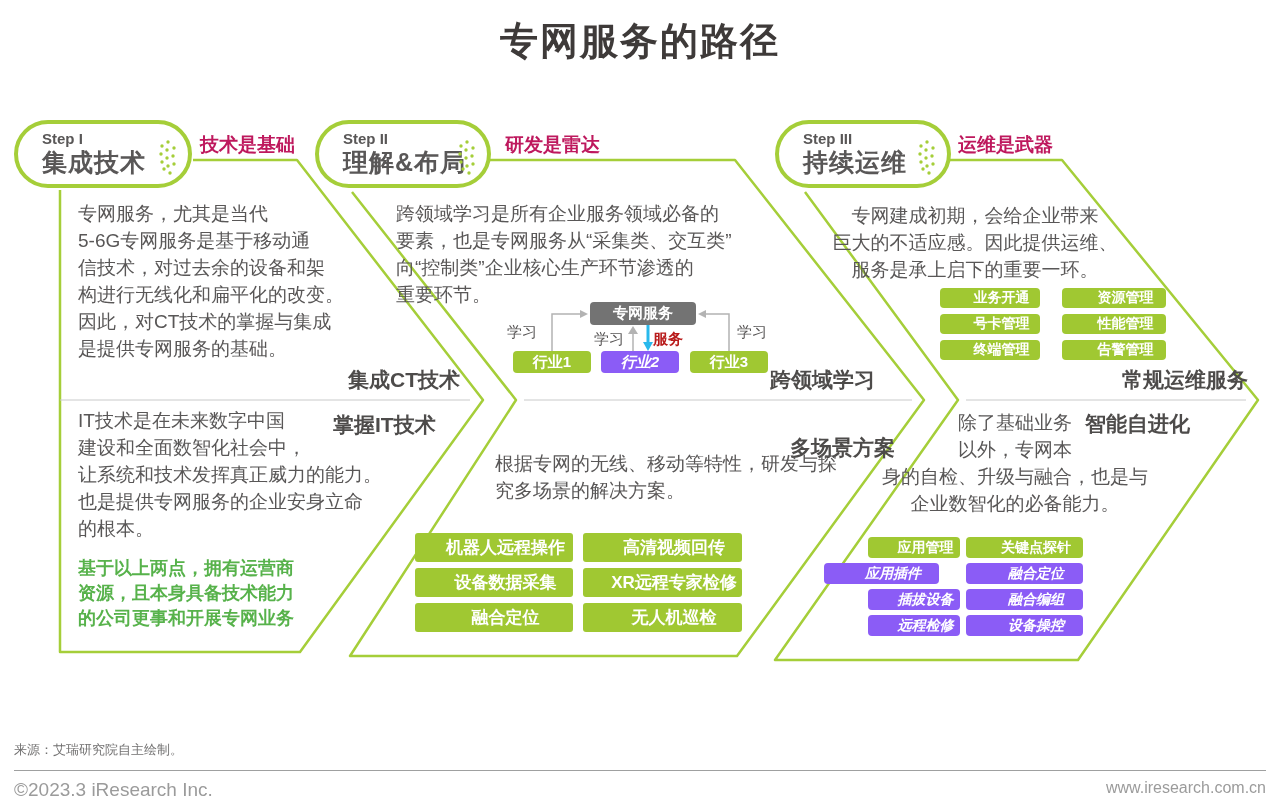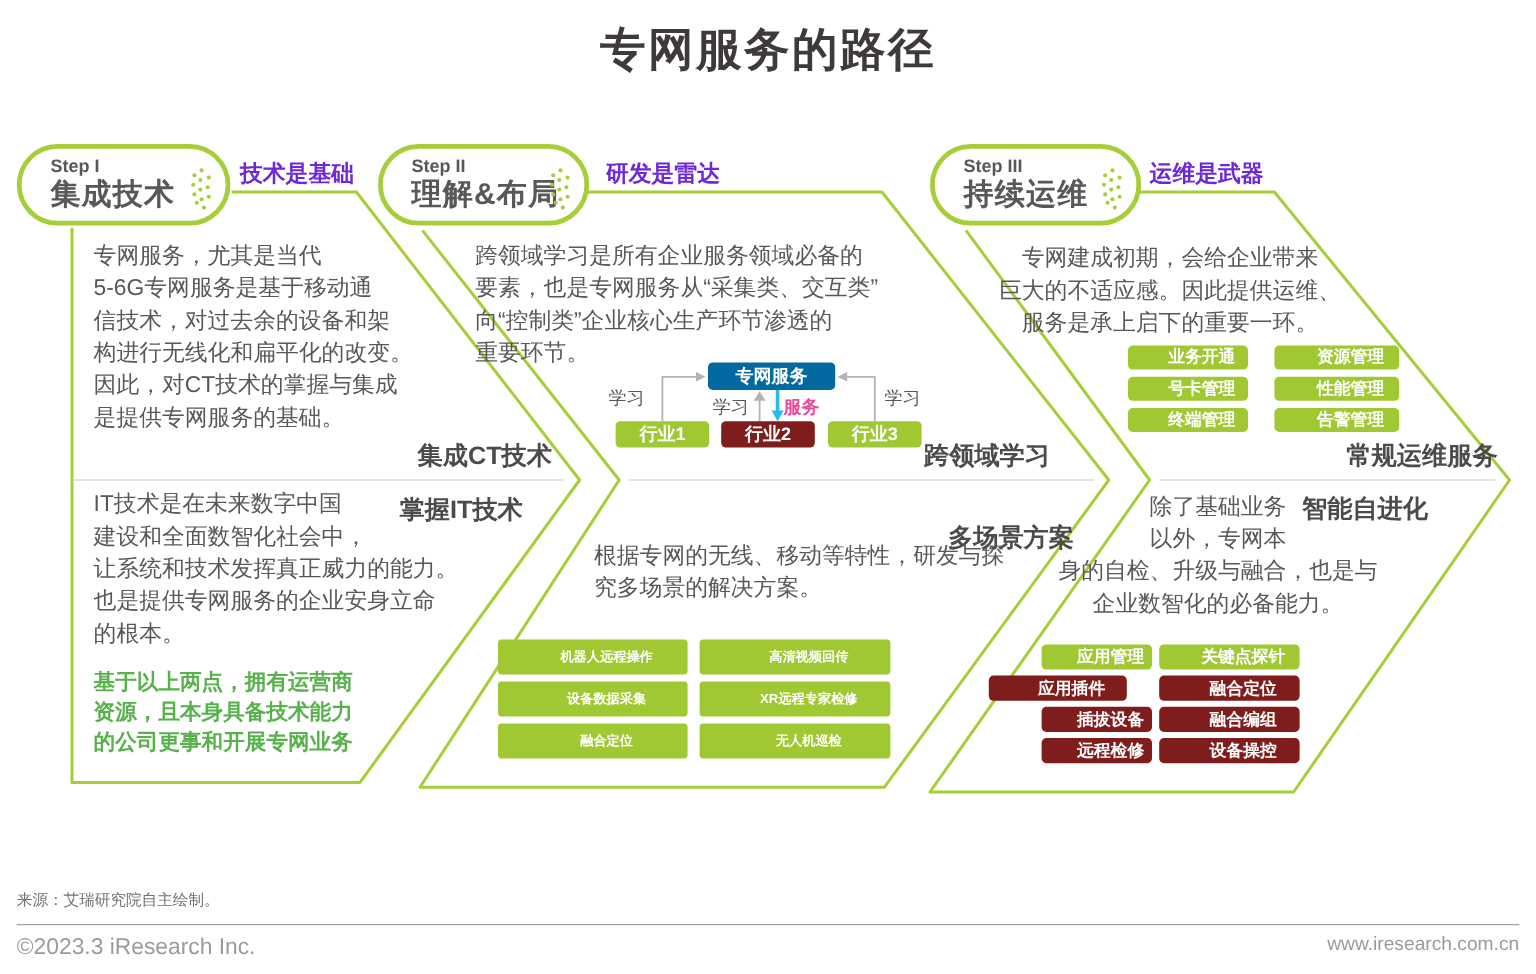--- a/index.html
+++ b/index.html
@@ -10,42 +10,42 @@
               color:#3e3a39;letter-spacing:2px;}
   svg.overlay{position:absolute;left:0;top:0;width:1280px;height:812px;pointer-events:none;}
 
   
   .pill{position:absolute;box-sizing:border-box;height:68px;background:#fff;
         border:4px solid #a5ce39;border-radius:34px;padding:7px 0 0 24px;}
   .pill .step-small{font-size:15px;font-weight:bold;color:#595757;line-height:16px;}
   .pill .step-big{font-size:25px;font-weight:bold;color:#595757;line-height:30px;letter-spacing:1px;}
   .pill .dots{position:absolute;right:10px;top:14px;}
 
-  .motto{position:absolute;font-size:19px;font-weight:bold;color:#6d28d9;}
+  .motto{position:absolute;font-size:19px;font-weight:bold;color:#be185d;}
 
   .para{position:absolute;white-space:pre-line;font-size:19px;line-height:27px;color:#595757;}
   .para.center{text-align:center;}
   .para.green{color:#57b24b;font-size:18px;line-height:25px;font-weight:bold;}
   .sec-label{position:absolute;font-size:21px;font-weight:bold;color:#4d4b4a;}
   .right{text-align:right;}
 
   
   .chip{position:absolute;box-sizing:border-box;display:flex;align-items:center;justify-content:center;
         color:#fff;font-weight:bold;border-radius:3px;padding-left:23px;}
   .lime{background:#a0c832;}
-  .cyan{background:#7f1d1d;}
-  .chip.big{font-size:11px;}
+  .cyan{background:#8b5cf6;font-style:italic;}
+  .chip.big{font-size:17px;}
   .chip.sm{font-size:14px;border-radius:4px;}
 
   
   .dbox{position:absolute;box-sizing:border-box;display:flex;align-items:center;justify-content:center;
         color:#fff;font-weight:bold;font-size:15px;border-radius:4px;}
-  .dgreen{background:#0369a1;}
+  .dgreen{background:#737373;}
   .dlabel{position:absolute;font-size:15px;color:#595757;}
-  .dlabel.blue{color:#ec4899;font-weight:bold;}
+  .dlabel.blue{color:#b91c1c;font-weight:bold;}
 
   
   .footer-src{position:absolute;left:14px;top:741px;font-size:13px;color:#727171;}
   .footer-line{position:absolute;left:14px;top:770px;width:1252px;border-top:1px solid #9fa0a0;}
   .footer-copy{position:absolute;left:14px;top:779px;font-size:19px;color:#9b9b9b;}
   .footer-site{position:absolute;right:14px;top:779px;font-size:16px;color:#9b9b9b;}
 </style>
 </head>
 <body>
 

